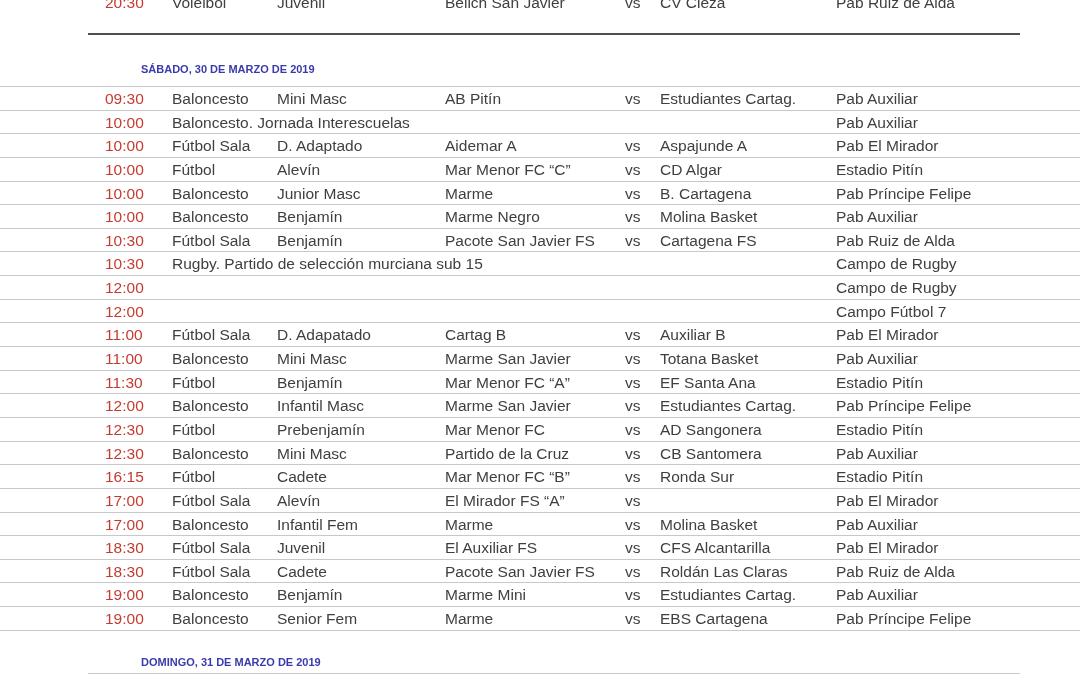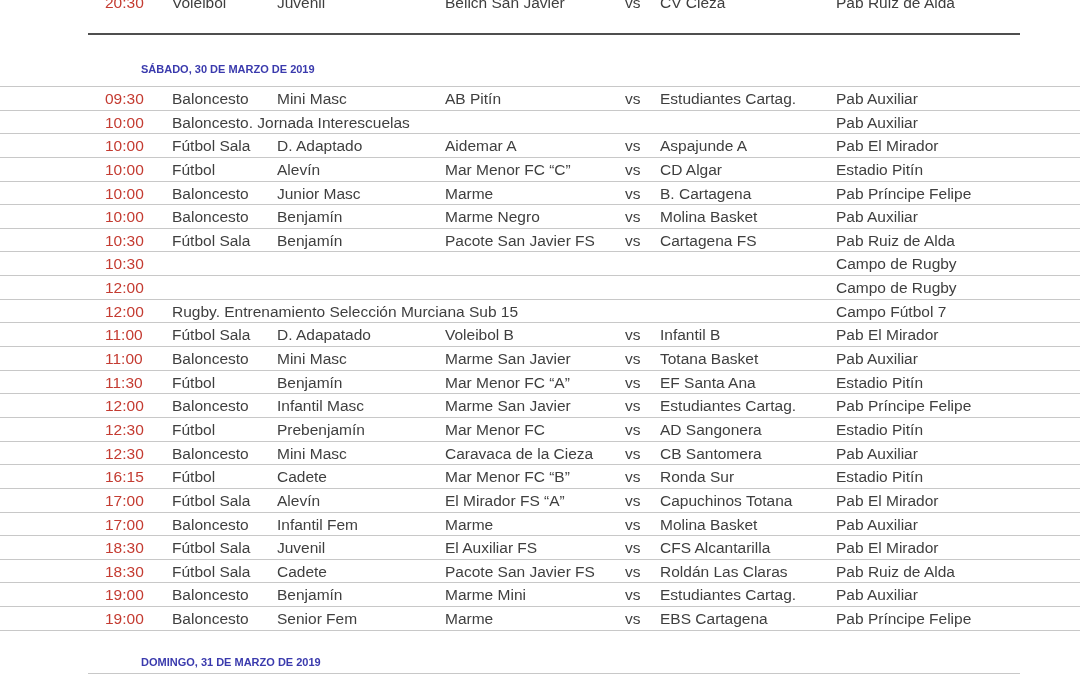--- a/index.html
+++ b/index.html
@@ -150,38 +150,38 @@
         <span class="cell c-time">10:30</span>
         <span class="cell c-sport">Fútbol Sala</span>
         <span class="cell c-cat">Benjamín</span>
         <span class="cell c-t1">Pacote San Javier FS</span>
         <span class="cell c-vs">vs</span>
         <span class="cell c-t2">Cartagena FS</span>
         <span class="cell c-venue">Pab Ruiz de Alda</span>
       </div>
       <div class="t-row">
         <span class="cell c-time">10:30</span>
+        <span class="cell c-sport">Rugby. Partido de selección murciana sub 15</span>
         <span class="cell c-venue">Campo de Rugby</span>
       </div>
       <div class="t-row">
         <span class="cell c-time">12:00</span>
         <span class="cell c-venue">Campo de Rugby</span>
       </div>
       <div class="t-row">
         <span class="cell c-time">12:00</span>
-        <span class="cell c-sport">Rugby. Entrenamiento Selección Murciana Sub 15</span>
         <span class="cell c-venue">Campo Fútbol 7</span>
       </div>
       <div class="t-row">
         <span class="cell c-time">11:00</span>
         <span class="cell c-sport">Fútbol Sala</span>
         <span class="cell c-cat">D. Adapatado</span>
-        <span class="cell c-t1">Voleibol B</span>
-        <span class="cell c-vs">vs</span>
-        <span class="cell c-t2">Infantil B</span>
+        <span class="cell c-t1">Cartag B</span>
+        <span class="cell c-vs">vs</span>
+        <span class="cell c-t2">Auxiliar B</span>
         <span class="cell c-venue">Pab El Mirador</span>
       </div>
       <div class="t-row">
         <span class="cell c-time">11:00</span>
         <span class="cell c-sport">Baloncesto</span>
         <span class="cell c-cat">Mini Masc</span>
         <span class="cell c-t1">Marme San Javier</span>
         <span class="cell c-vs">vs</span>
         <span class="cell c-t2">Totana Basket</span>
         <span class="cell c-venue">Pab Auxiliar</span>
@@ -210,41 +210,40 @@
         <span class="cell c-cat">Prebenjamín</span>
         <span class="cell c-t1">Mar Menor FC</span>
         <span class="cell c-vs">vs</span>
         <span class="cell c-t2">AD Sangonera</span>
         <span class="cell c-venue">Estadio Pitín</span>
       </div>
       <div class="t-row">
         <span class="cell c-time">12:30</span>
         <span class="cell c-sport">Baloncesto</span>
         <span class="cell c-cat">Mini Masc</span>
-        <span class="cell c-t1">Caravaca de la Cieza</span>
+        <span class="cell c-t1">Partido de la Cruz</span>
         <span class="cell c-vs">vs</span>
         <span class="cell c-t2">CB Santomera</span>
         <span class="cell c-venue">Pab Auxiliar</span>
       </div>
       <div class="t-row">
         <span class="cell c-time">16:15</span>
         <span class="cell c-sport">Fútbol</span>
         <span class="cell c-cat">Cadete</span>
         <span class="cell c-t1">Mar Menor FC “B”</span>
         <span class="cell c-vs">vs</span>
         <span class="cell c-t2">Ronda Sur</span>
         <span class="cell c-venue">Estadio Pitín</span>
       </div>
       <div class="t-row">
         <span class="cell c-time">17:00</span>
         <span class="cell c-sport">Fútbol Sala</span>
         <span class="cell c-cat">Alevín</span>
         <span class="cell c-t1">El Mirador FS “A”</span>
         <span class="cell c-vs">vs</span>
-        <span class="cell c-t2">Capuchinos Totana</span>
         <span class="cell c-venue">Pab El Mirador</span>
       </div>
       <div class="t-row">
         <span class="cell c-time">17:00</span>
         <span class="cell c-sport">Baloncesto</span>
         <span class="cell c-cat">Infantil Fem</span>
         <span class="cell c-t1">Marme</span>
         <span class="cell c-vs">vs</span>
         <span class="cell c-t2">Molina Basket</span>
         <span class="cell c-venue">Pab Auxiliar</span>

